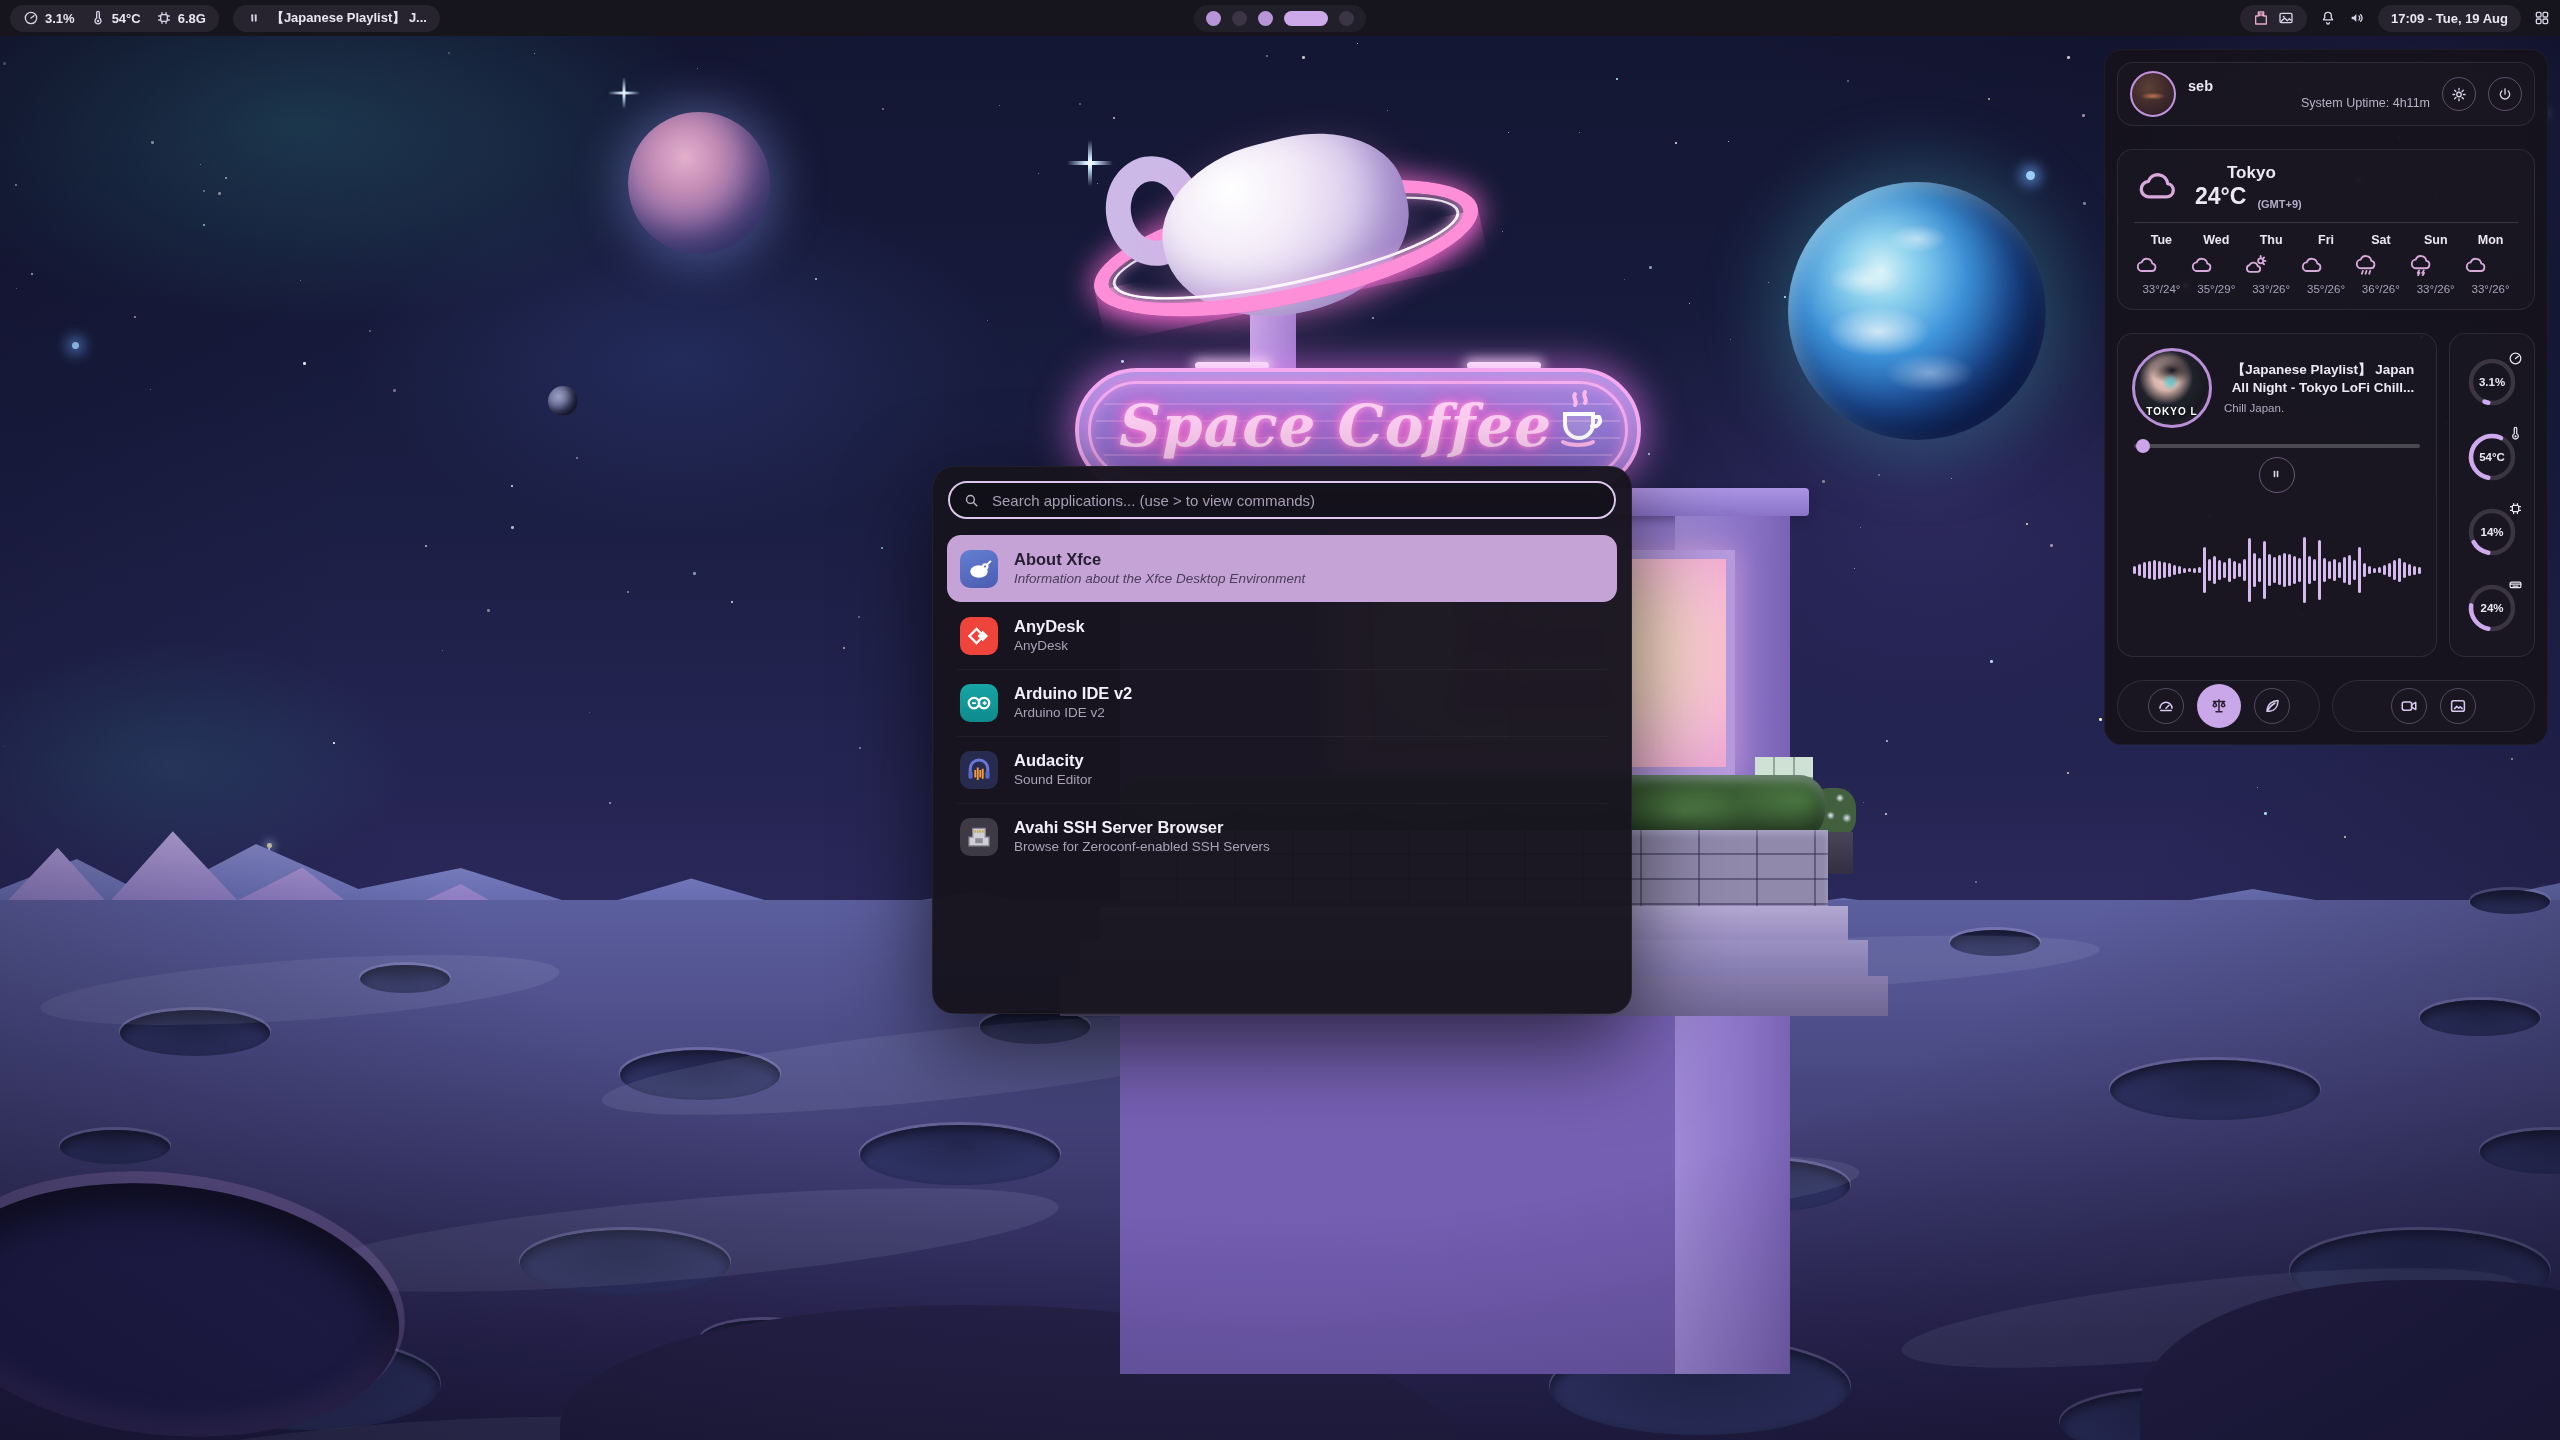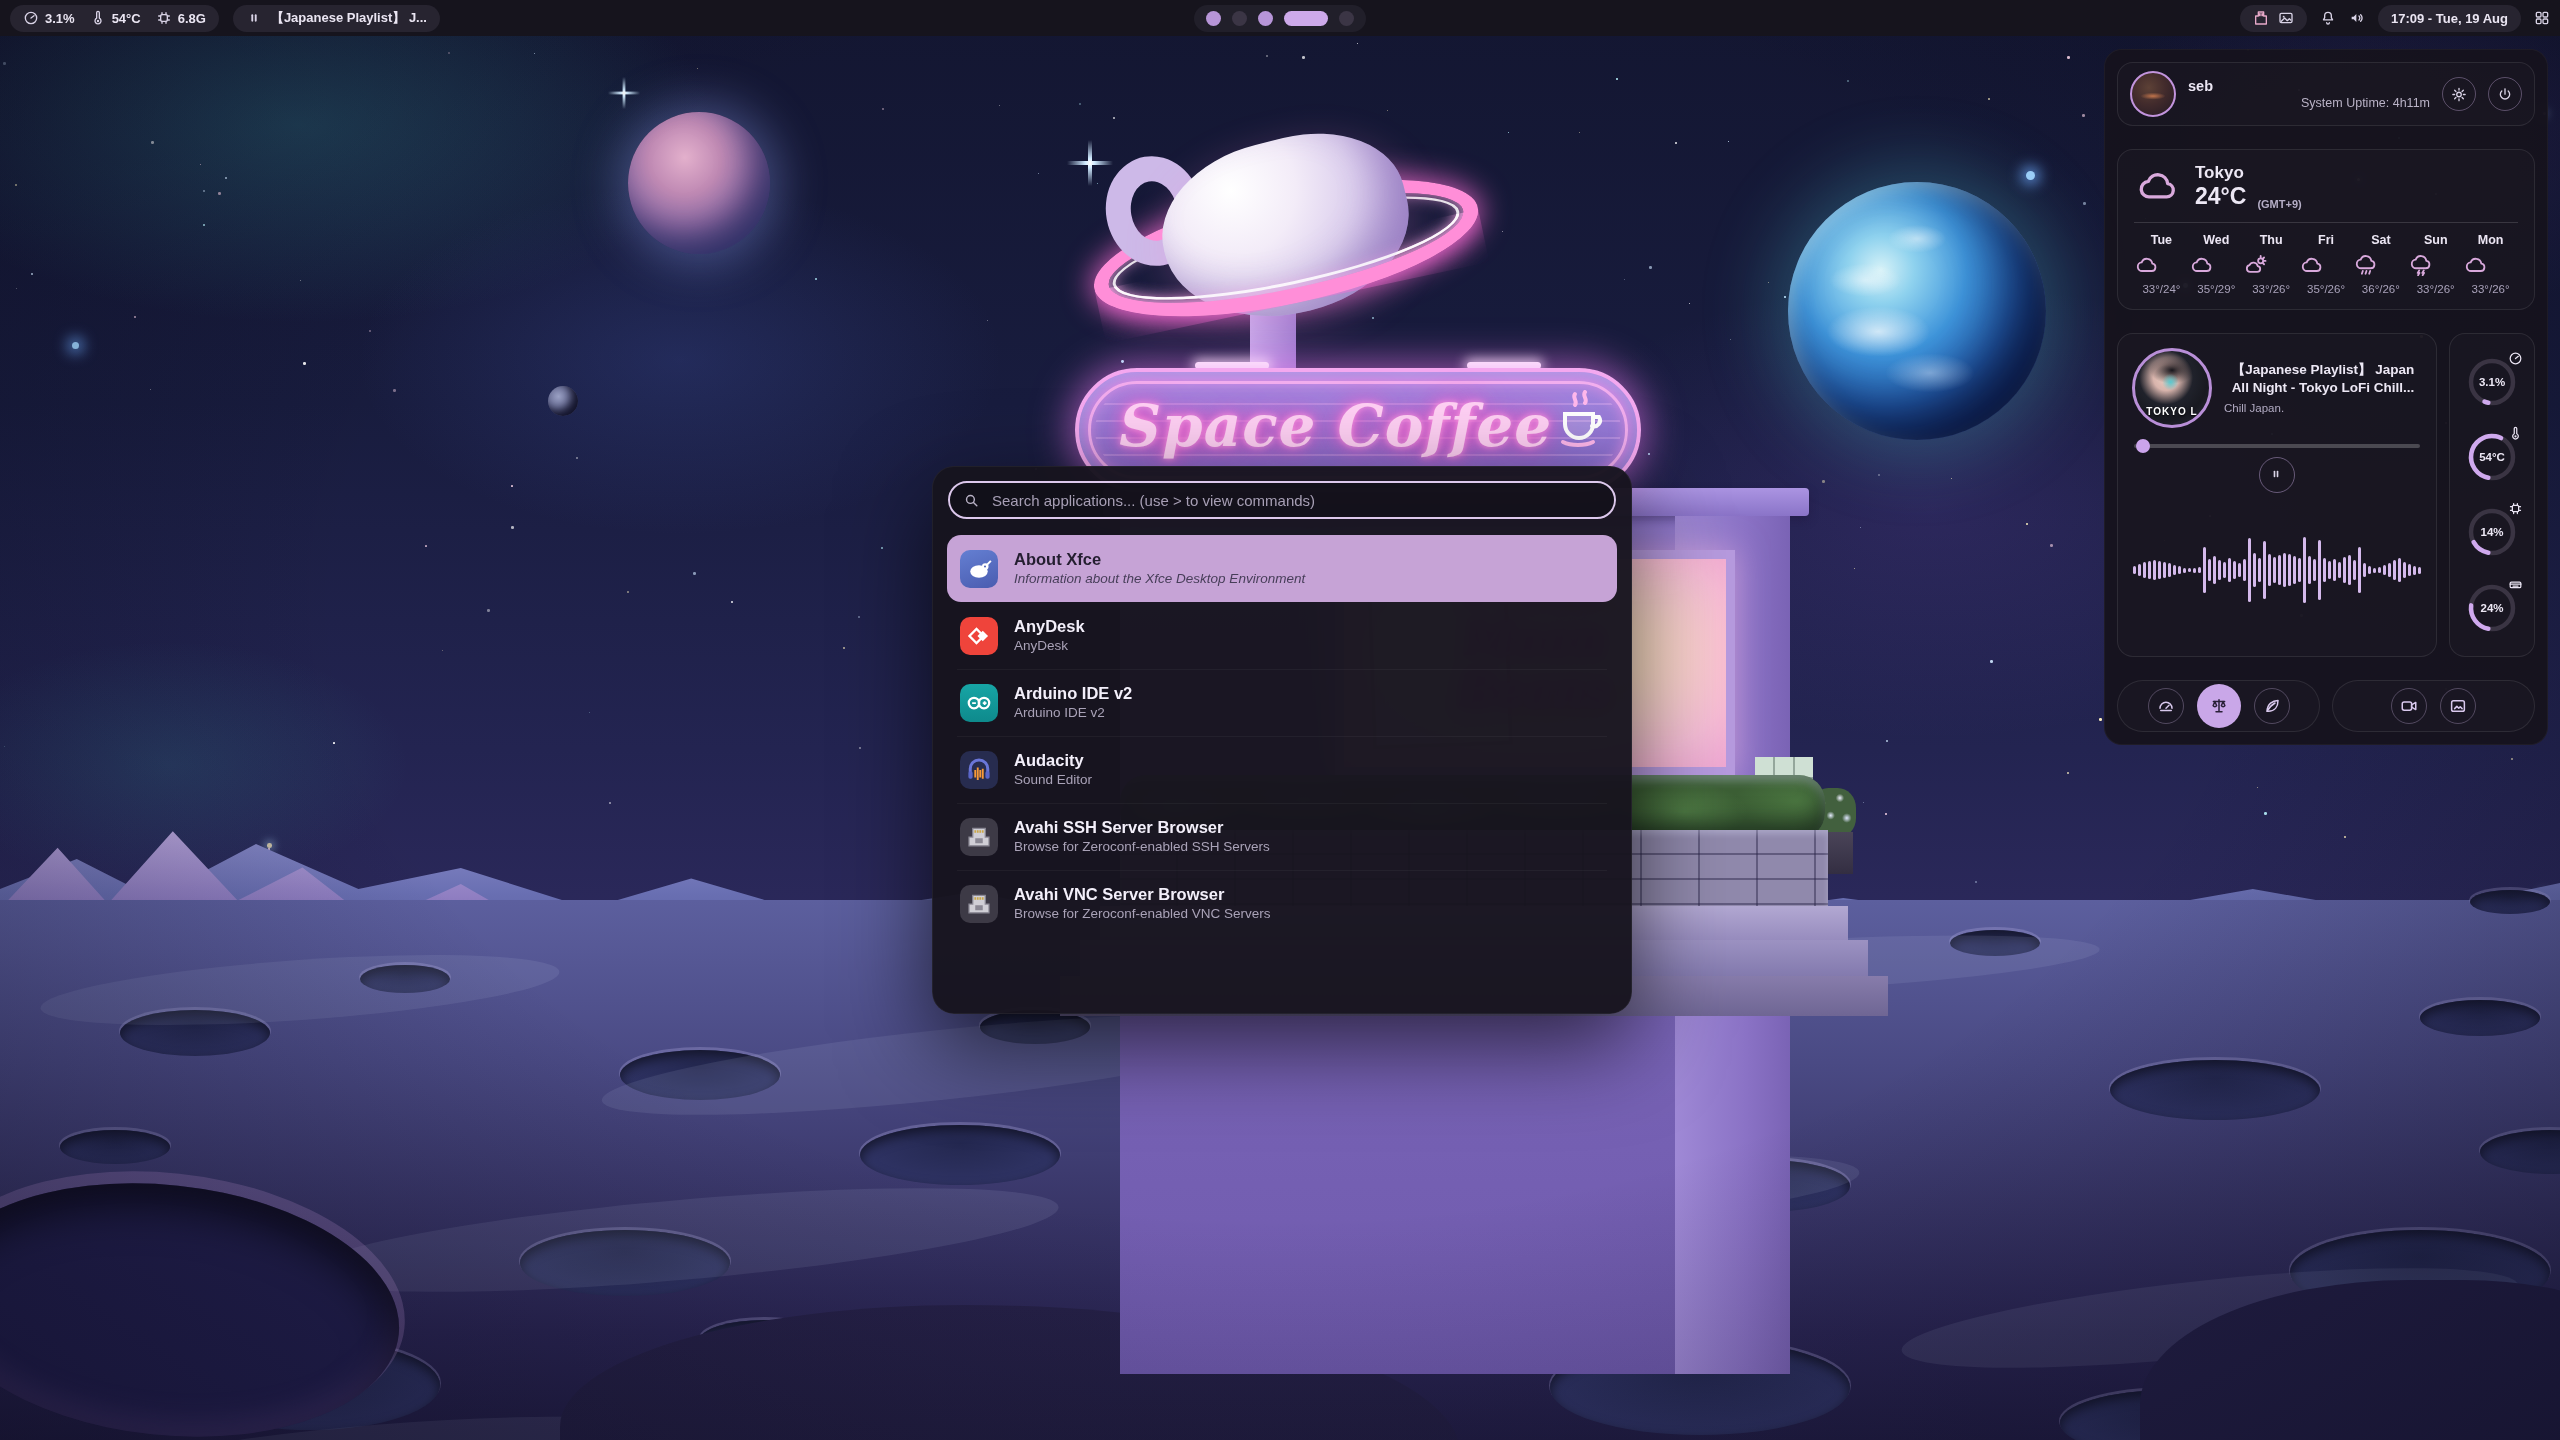--- a/index.html
+++ b/index.html
@@ -156,21 +156,21 @@
   .user-texts{flex:1;min-width:0;}
   .user-name{font-size:14.5px;font-weight:700;}
   .user-uptime{font-size:12.5px;color:#b9b2c6;margin-top:2px;text-align:right;}
   .round-btn{width:34px;height:34px;border-radius:50%;border:1px solid rgba(230,200,255,.32);color:#dcc0f0;
     display:flex;align-items:center;justify-content:center;flex:none;background:transparent;}
   .round-btn svg{width:17px;height:17px;}
   .weather-card{padding:13px 16px 14px;flex:none;}
   .w-head{display:flex;align-items:center;gap:13px;}
   .w-bigic{width:48px;height:40px;color:#d9a9dc;display:inline-flex;}
   .w-bigic svg{width:100%;height:100%;}
-  .w-city{font-size:17px;font-weight:700;line-height:1.15;}
+  .w-city{font-size:17px;font-weight:700;line-height:1.15;margin-left:32px;}
   .w-temp-row{display:flex;align-items:flex-end;gap:11px;}
   .w-temp{font-size:23px;font-weight:700;}
   .w-tz{font-size:11px;font-weight:700;color:#b5aec6;}
   .w-divider{height:1px;background:rgba(255,255,255,.14);margin:12px 0 10px;}
   .w-days{display:grid;grid-template-columns:repeat(7,1fr);text-align:center;}
   .w-day{display:flex;flex-direction:column;gap:7px;}
   .w-day-name{font-size:12.5px;font-weight:700;color:#ece6f4;}
   .w-day-ic{width:26px;height:22px;color:#d9a9dc;display:inline-flex;}
   .w-day-ic svg{width:100%;height:100%;}
   .w-day-temps{font-size:11.5px;color:#a9a2ba;}
@@ -655,35 +655,20 @@
                 <path d="M9 6.5v2M11 6.5v2M13 6.5v2M15 6.5v2" stroke="#caa84a" stroke-width="1.4"></path>
                 <rect x="9" y="13" width="6" height="4" fill="#8a8894"></rect>
               </svg>
             </div>
           </div>
        <div class="app-texts">
          <div class="app-title">Avahi SSH Server Browser</div>
          <div class="app-desc">Browse for Zeroconf-enabled SSH Servers</div>
        </div>
         </div>
-        <div class="app-row">
-       <div class="app-icon">
-            <div style="width:38px;height:38px;background:#3d3a46;display:flex;align-items:center;justify-content:center">
-    <svg viewBox="0 0 24 24" width="24" height="24">
-                <path d="M7 5h10v7h3v7H4v-7h3z" fill="#d0cfd6" stroke="#8a8894" stroke-width="1"></path>
-                <path d="M9 6.5v2M11 6.5v2M13 6.5v2M15 6.5v2" stroke="#caa84a" stroke-width="1.4"></path>
-                <rect x="9" y="13" width="6" height="4" fill="#8a8894"></rect>
-              </svg>
-            </div>
-          </div>
-       <div class="app-texts">
-         <div class="app-title">Avahi VNC Server Browser</div>
-         <div class="app-desc">Browse for Zeroconf-enabled VNC Servers</div>
-       </div>
-        </div>
       </div>
   </div>
 
   <div id="sidepanel">
     <div class="card user-card">
       <div class="avatar"></div>
       <div class="user-texts">
         <div class="user-name">seb</div>
         <div class="user-uptime">System Uptime: 4h11m</div>
       </div>

